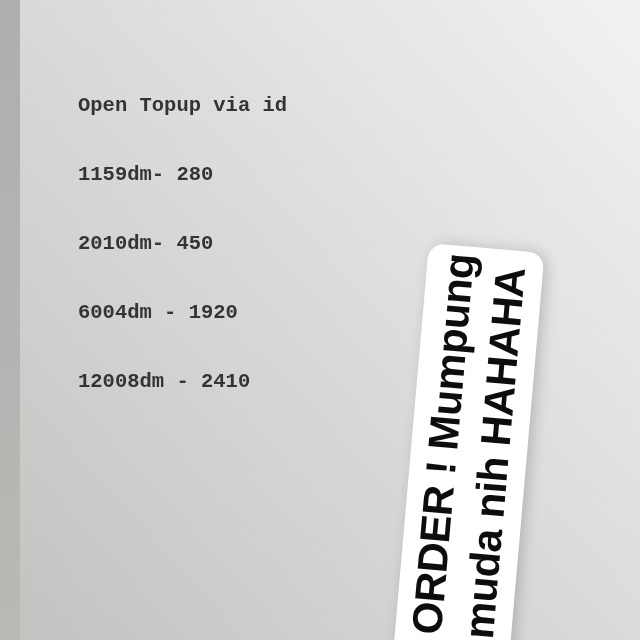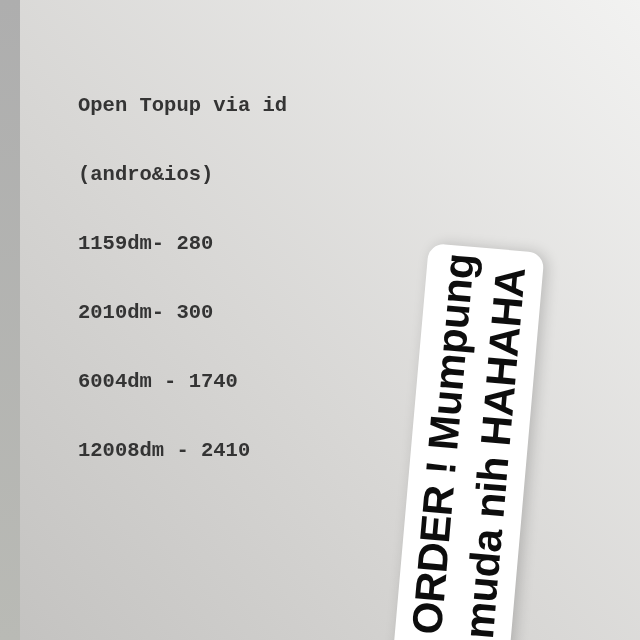--- a/index.html
+++ b/index.html
@@ -54,24 +54,23 @@
 </style>
 </head>
 <body>
 
 <div class="stage">
   <div class="left-band"></div>
 
   <div class="price-list">
     <div class="section">
       <div class="ln">Open Topup via id</div>
-      <div class="ln">(andro&amp;ios)</div>
       <div class="ln">1159dm- 280</div>
-      <div class="ln">2010dm- 300</div>
-      <div class="ln">6004dm - 1740</div>
+      <div class="ln">2010dm- 450</div>
+      <div class="ln">6004dm - 1920</div>
       <div class="ln">12008dm - 2410</div>
     </div>
 
     
 
     
 
     
 
     

